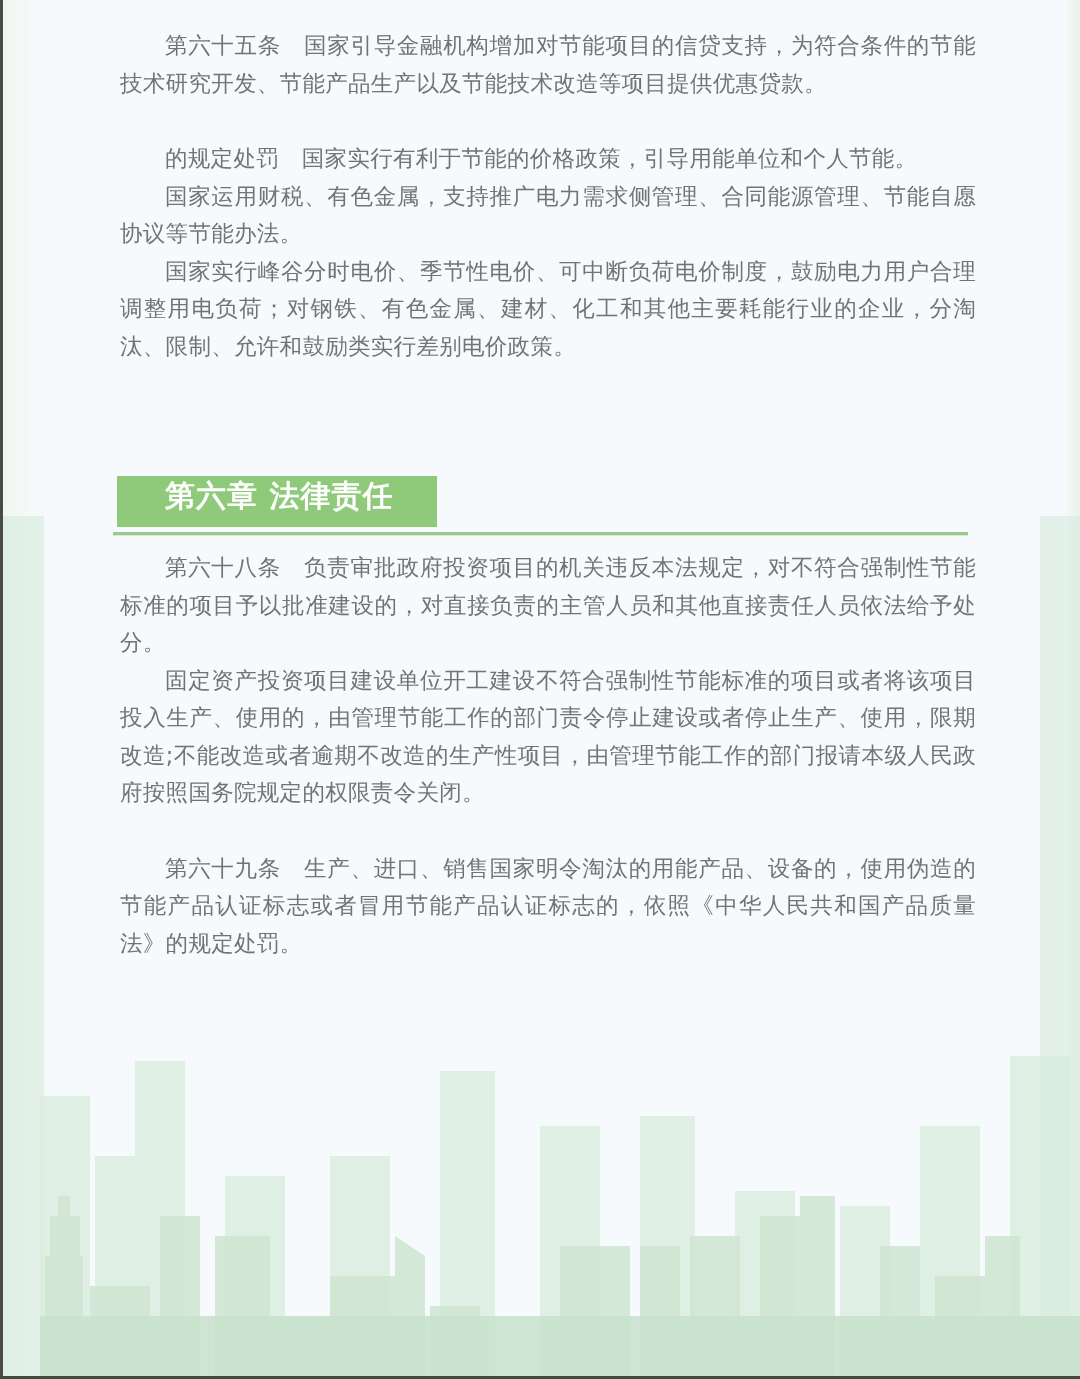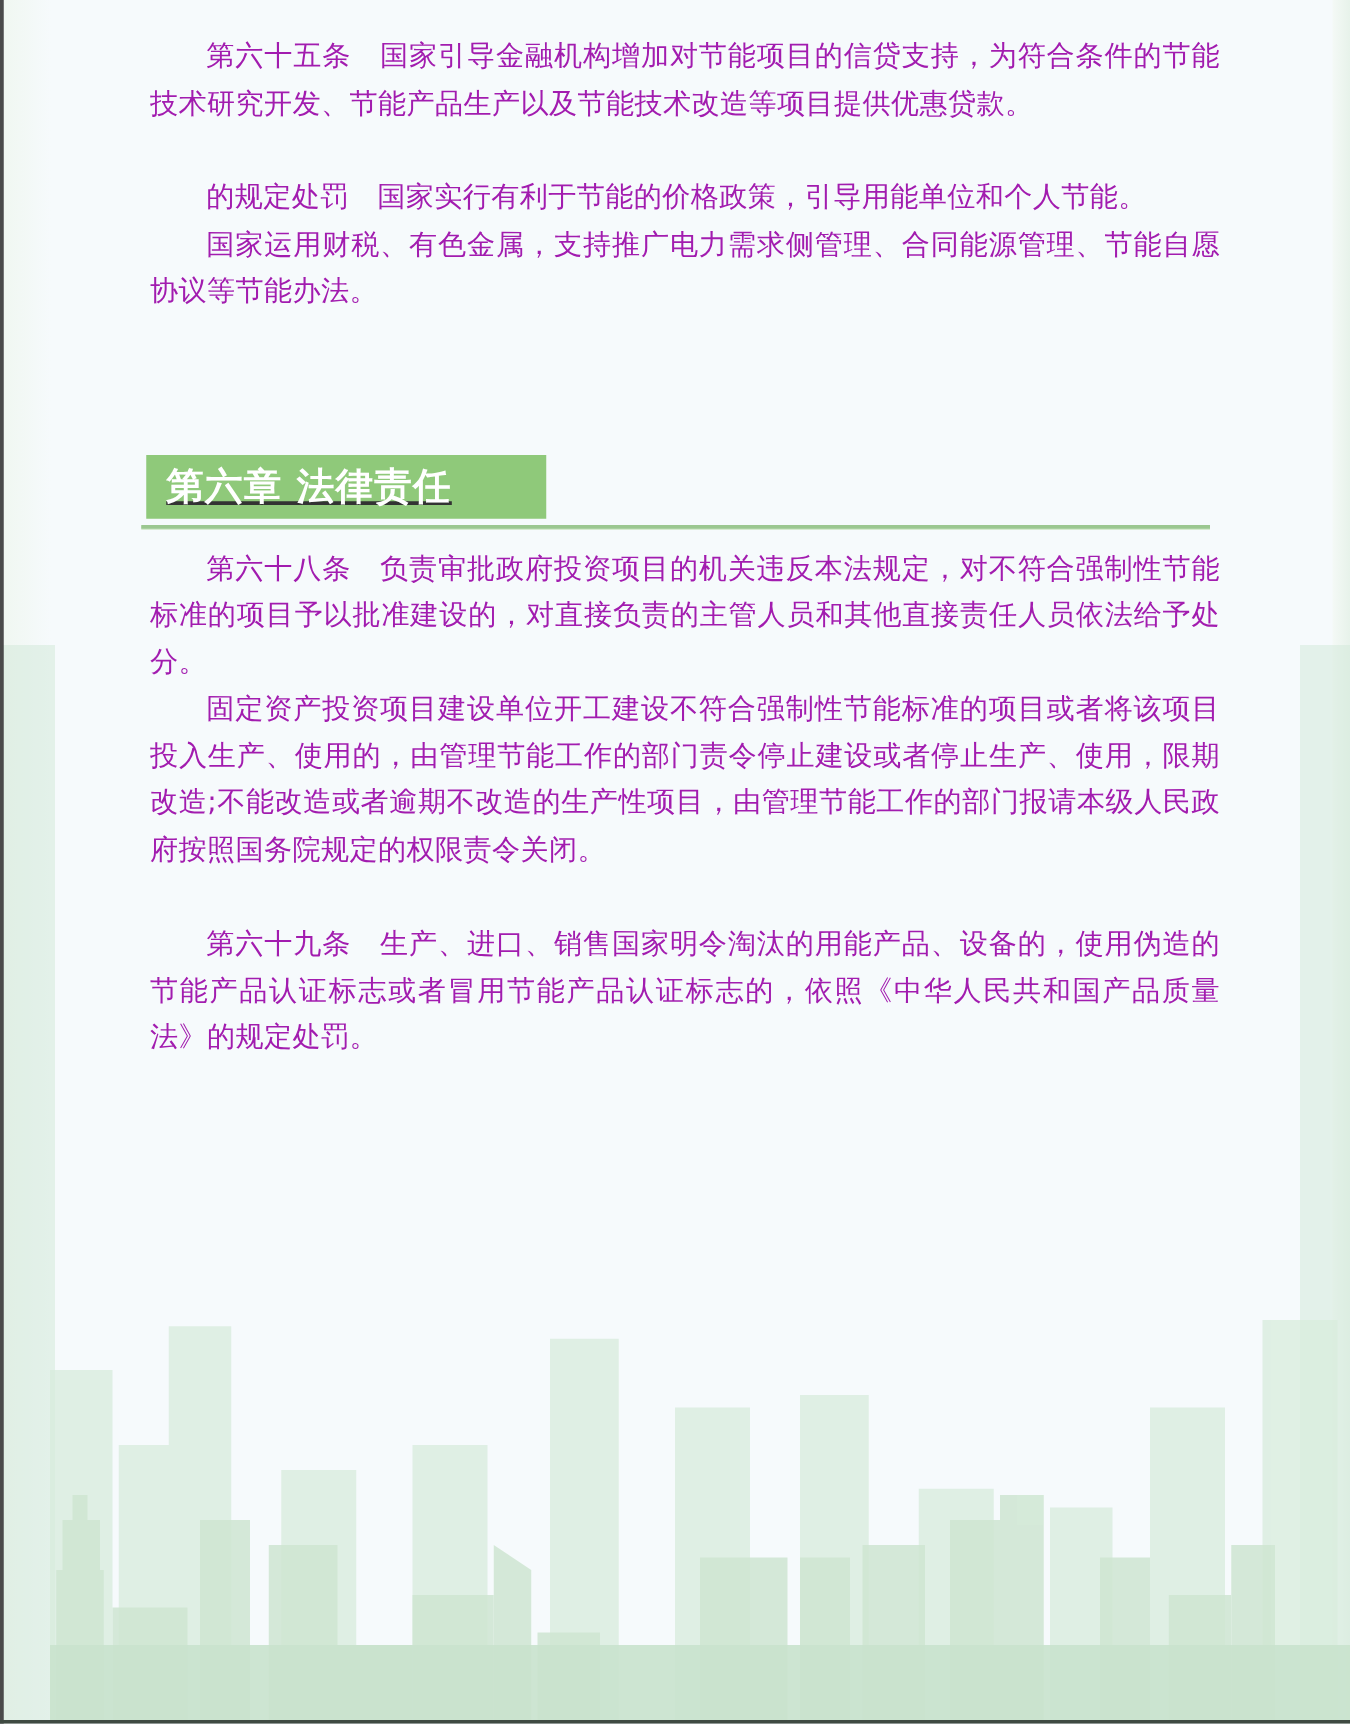--- a/index.html
+++ b/index.html
@@ -41,35 +41,35 @@
       position: absolute; left: 120px; top: 27px; width: 856px;
       z-index: 3;
     }
     .para {
       margin: 0;
       font-size: 22.5px;
       line-height: 37.5px;
       letter-spacing: 0.3px;
       text-align: justify;
       text-indent: 45px;
-      color: #a21caf;
+      color: #737373;
     }
     .article-gap { height: 38px; }
     .chapter-gap { height: 73px; }
     .chapter-header {
       position: relative;
       height: 62px;
       margin-left: -7px;
       width: 855px;
     }
     .chapter-box {
       position: absolute; left: 4px; top: 0; width: 320px; height: 51px;
       background: #8fc97a;
-      display: flex; align-items: center;
-      padding-left: 16px; box-sizing: border-box; text-decoration: underline;
+      display: flex; 
+      padding-left: 48px; box-sizing: border-box;
     }
     .chapter-title {
       font-family: "DejaVu Sans", "Liberation Sans", sans-serif;
       font-weight: bold;
       font-size: 30px;
       color: #ffffff;
       letter-spacing: 1px;
     }
     .chapter-rule {
       position: absolute; left: 0; top: 56px; width: 855px; height: 3px;
@@ -135,20 +135,21 @@
 
   <div>
     <p class="para">第六十五条　国家引导金融机构增加对节能项目的信贷支持，为符合条件的节能技术研究开发、节能产品生产以及节能技术改造等项目提供优惠贷款。</p>
   </div>
 
   <div class="article-gap"></div>
 
   <div>
     <p class="para">的规定处罚　国家实行有利于节能的价格政策，引导用能单位和个人节能。</p>
     <p class="para">国家运用财税、有色金属，支持推广电力需求侧管理、合同能源管理、节能自愿协议等节能办法。</p>
+    <p class="para">国家实行峰谷分时电价、季节性电价、可中断负荷电价制度，鼓励电力用户合理调整用电负荷；对钢铁、有色金属、建材、化工和其他主要耗能行业的企业，分淘汰、限制、允许和鼓励类实行差别电价政策。</p>
   </div>
 
   <div class="article-gap"></div>
 
 
   <div class="chapter-gap"></div>
 
   <div class="chapter-header">
     <div class="chapter-box">
       <span class="chapter-title">第六章 法律责任</span>

